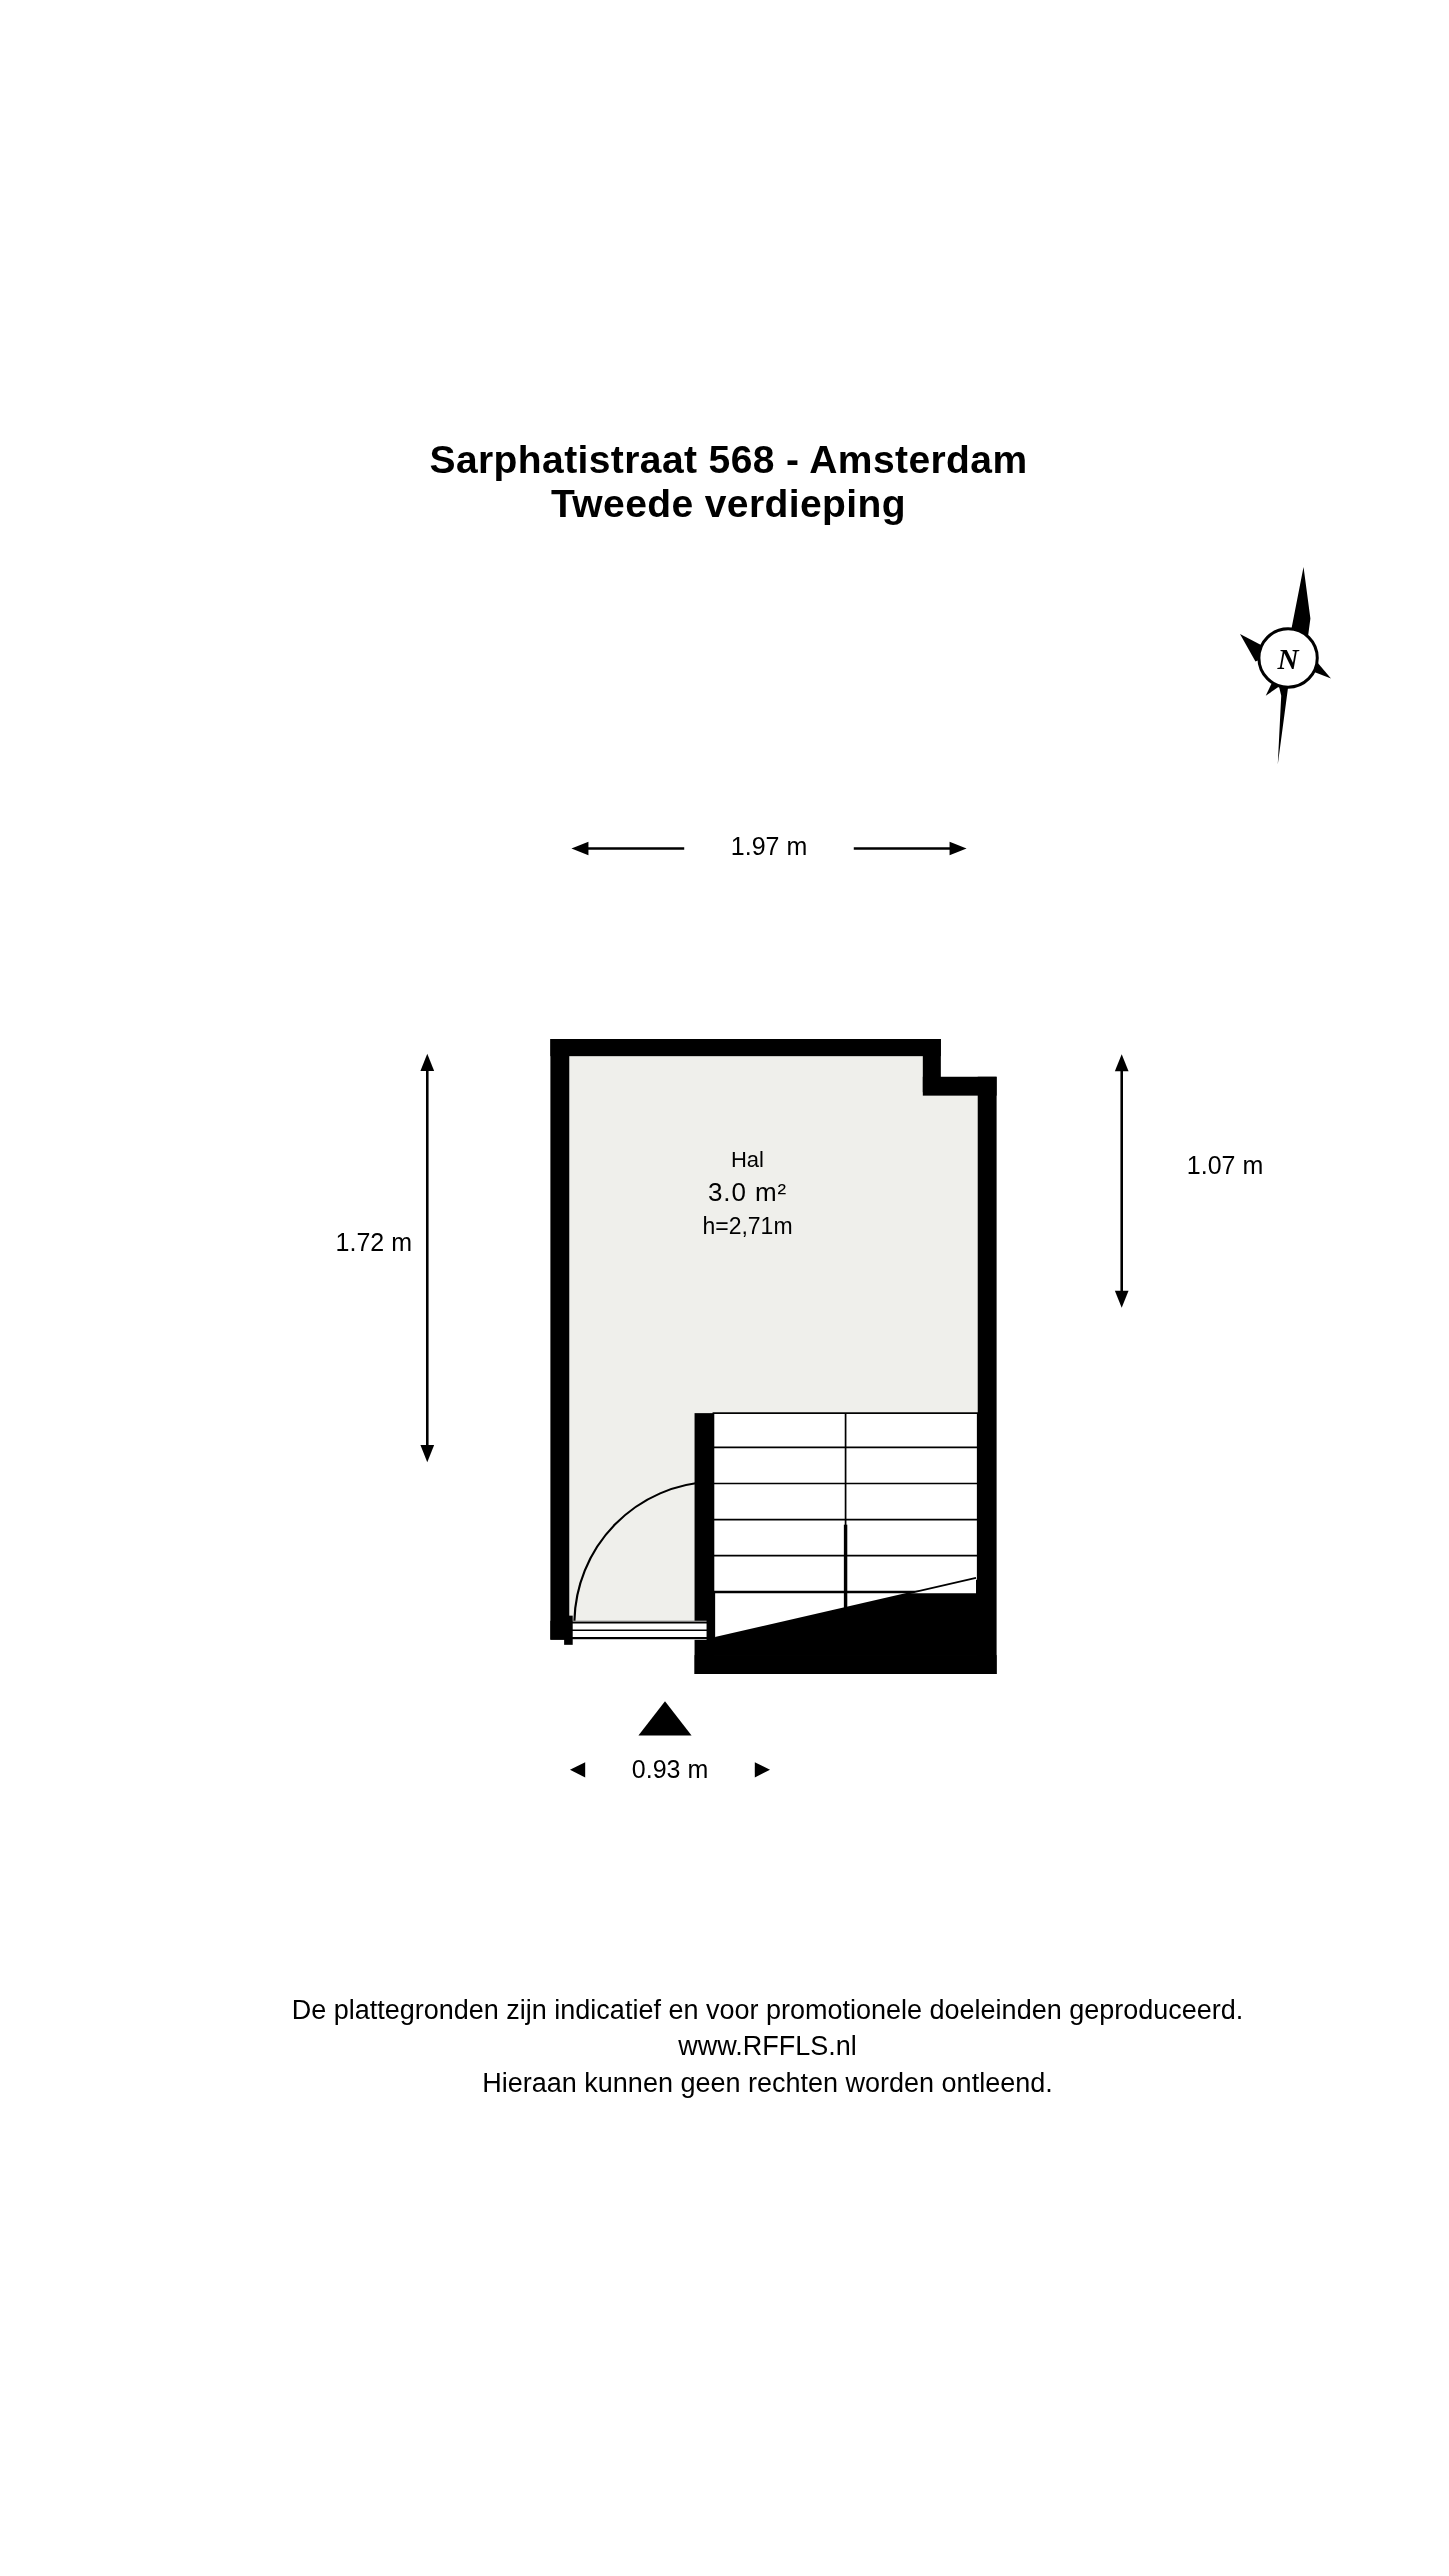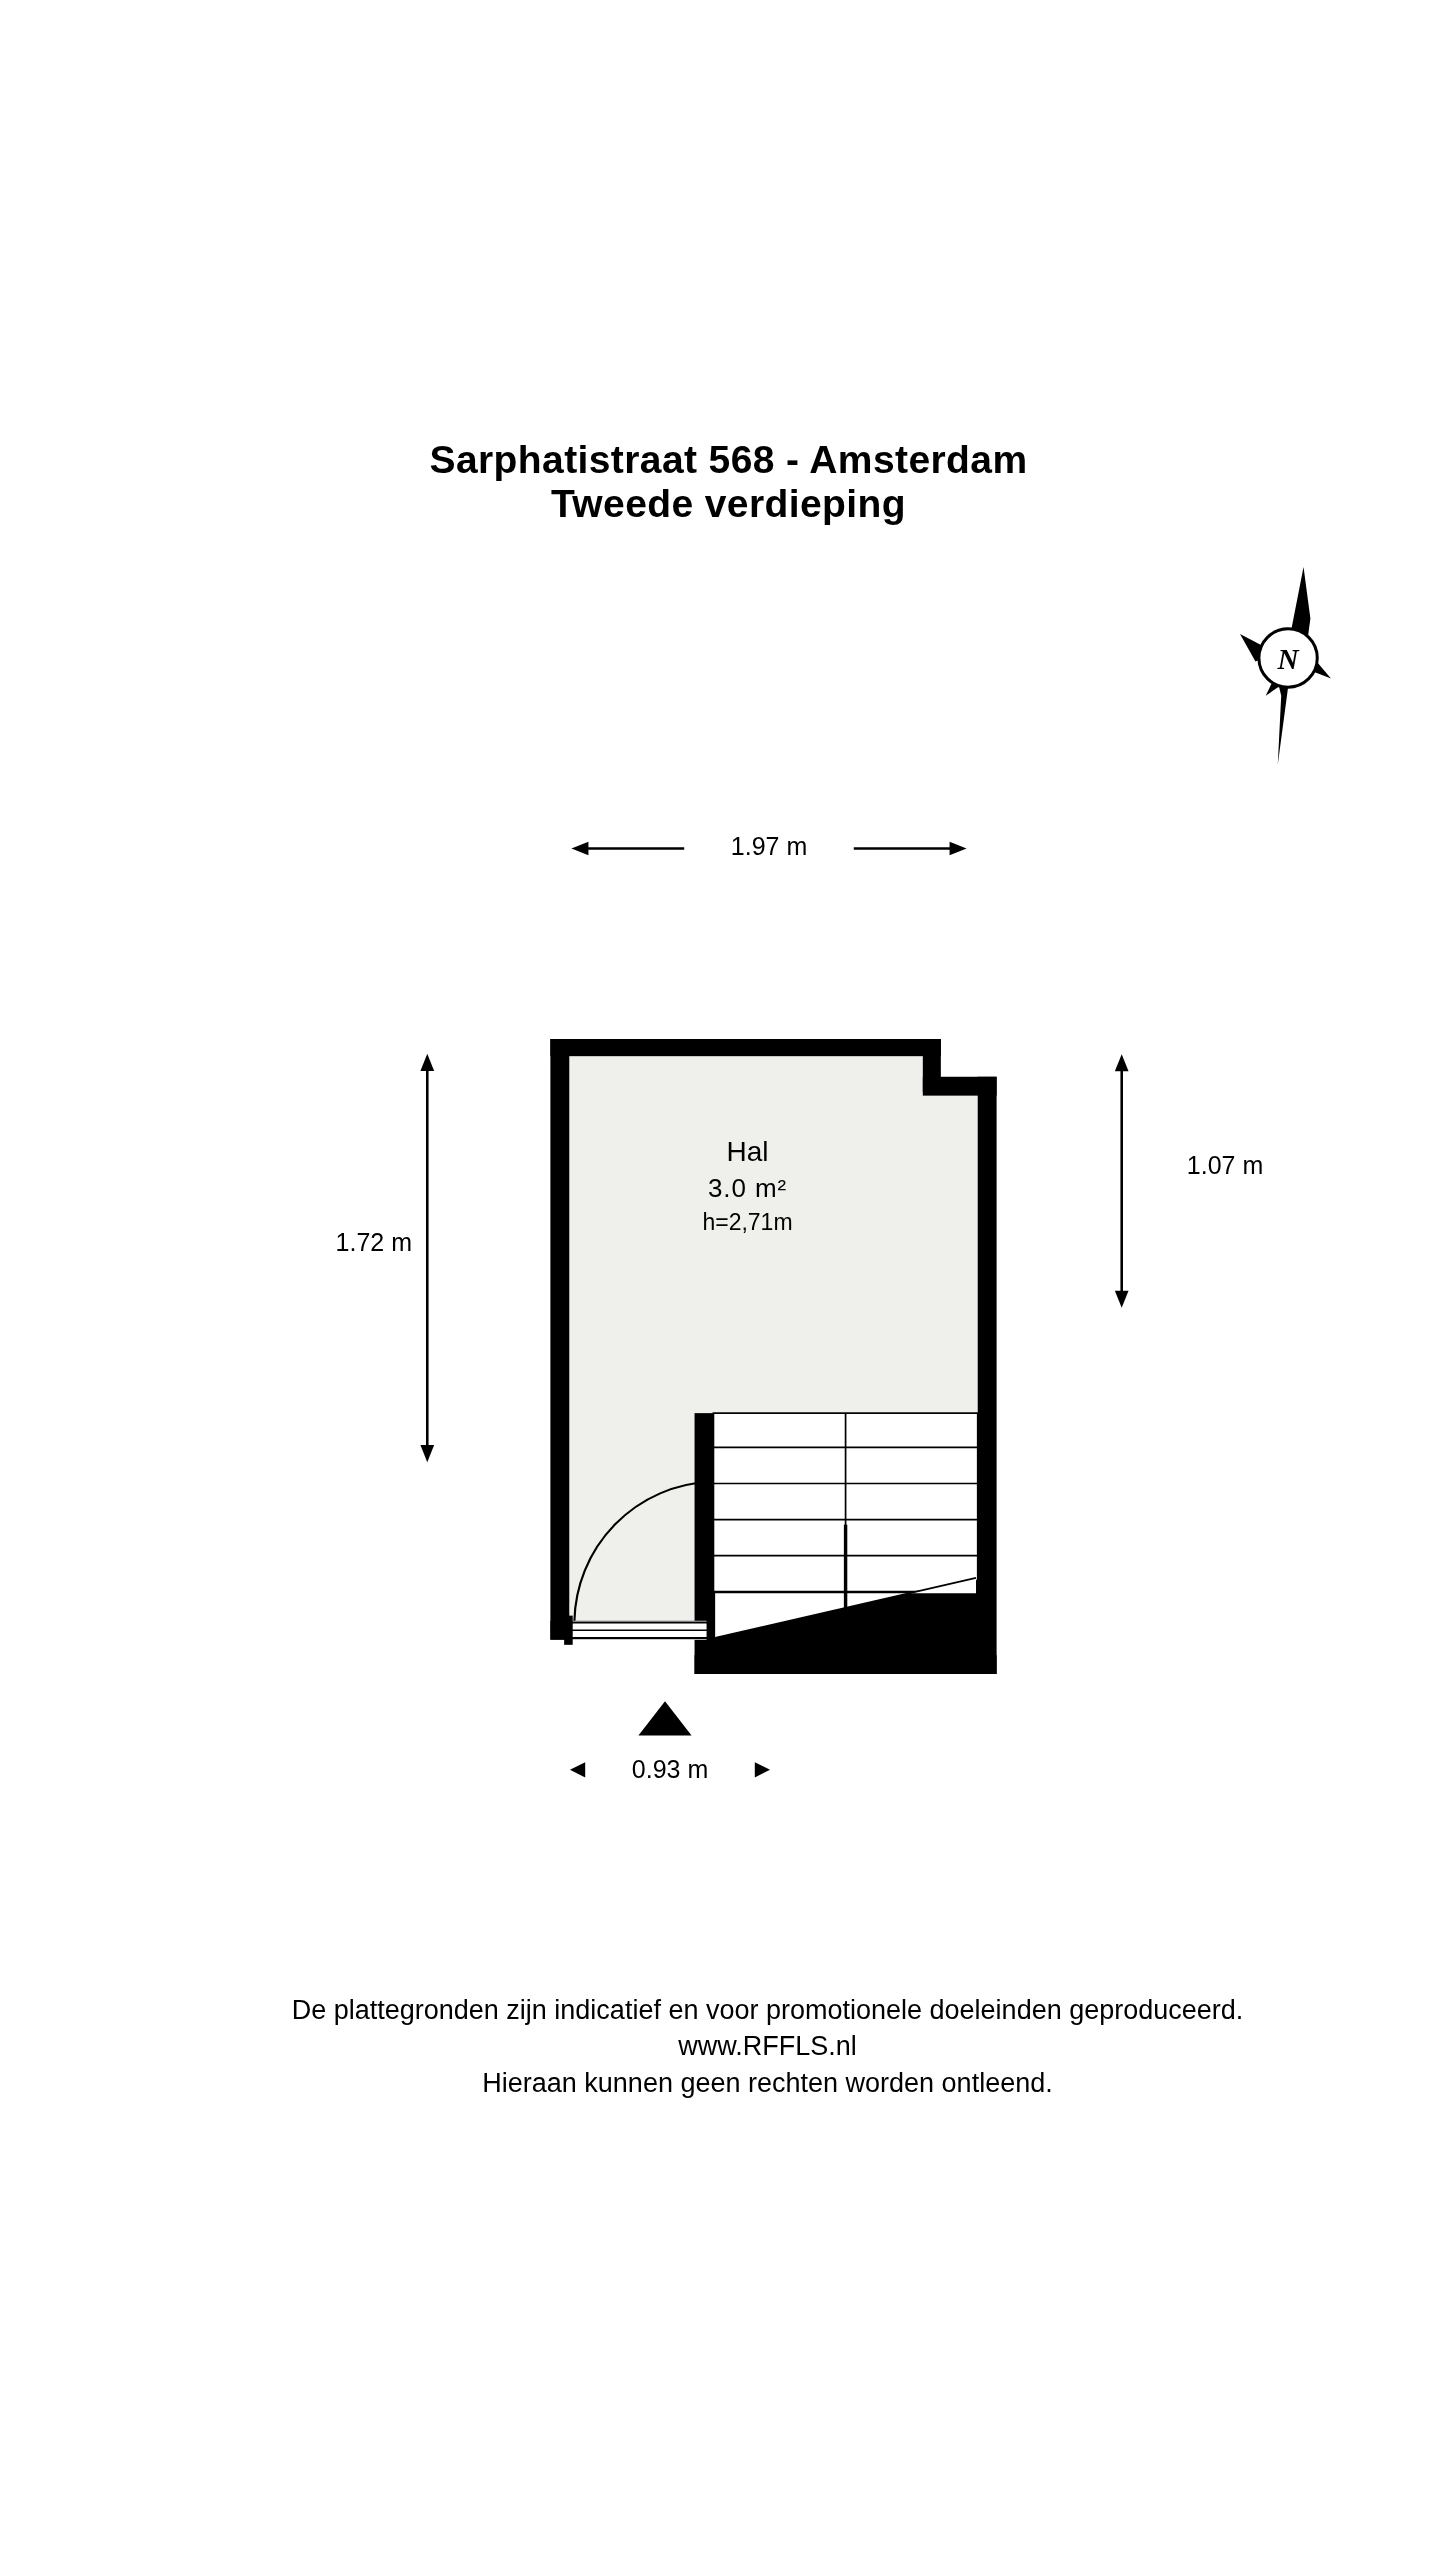--- a/index.html
+++ b/index.html
@@ -127,22 +127,23 @@
 
   .room-label {
     position: absolute;
     left: 567px;
     top: 1133px;
     width: 361px;
     text-align: center;
     pointer-events: none;
   }
   .room-name {
-    font-size: 28px;
+    font-size: 22px;
     line-height: 1.35;
+    margin-top: 12px;
   }
   .room-area {
     font-size: 26px;
     line-height: 1.35;
     letter-spacing: 0.9px;
   }
   .room-height {
     font-size: 23px;
     line-height: 1.45;
   }

